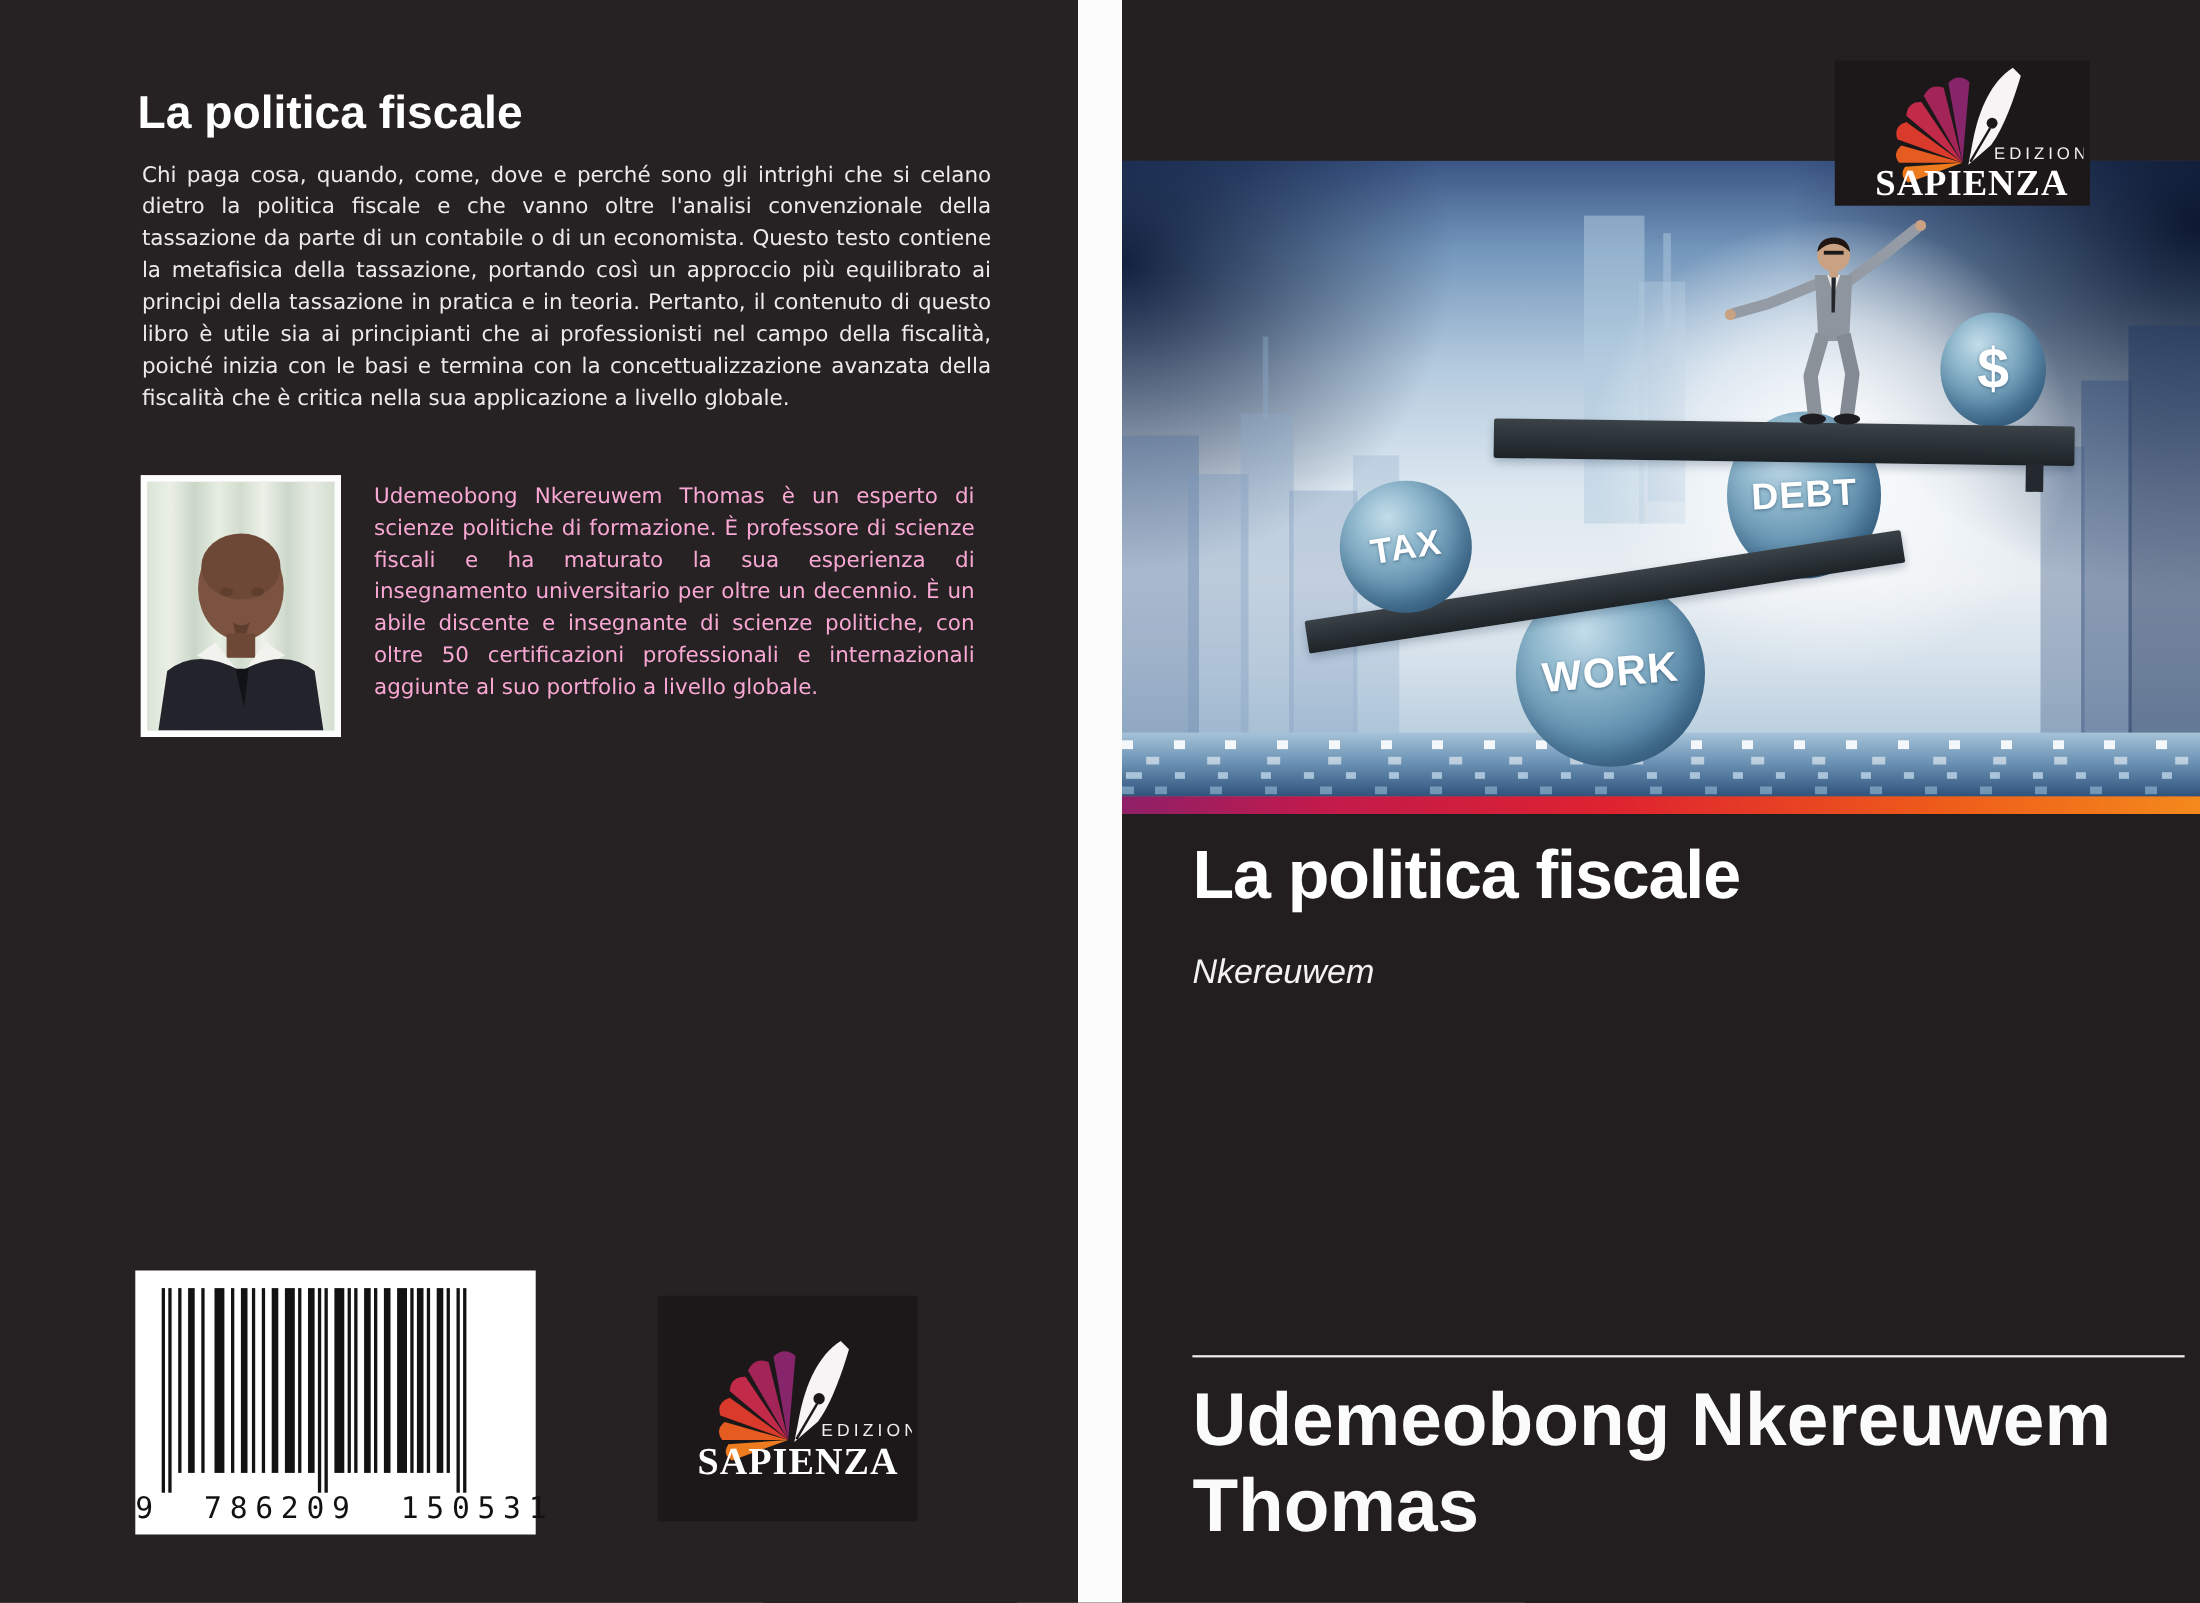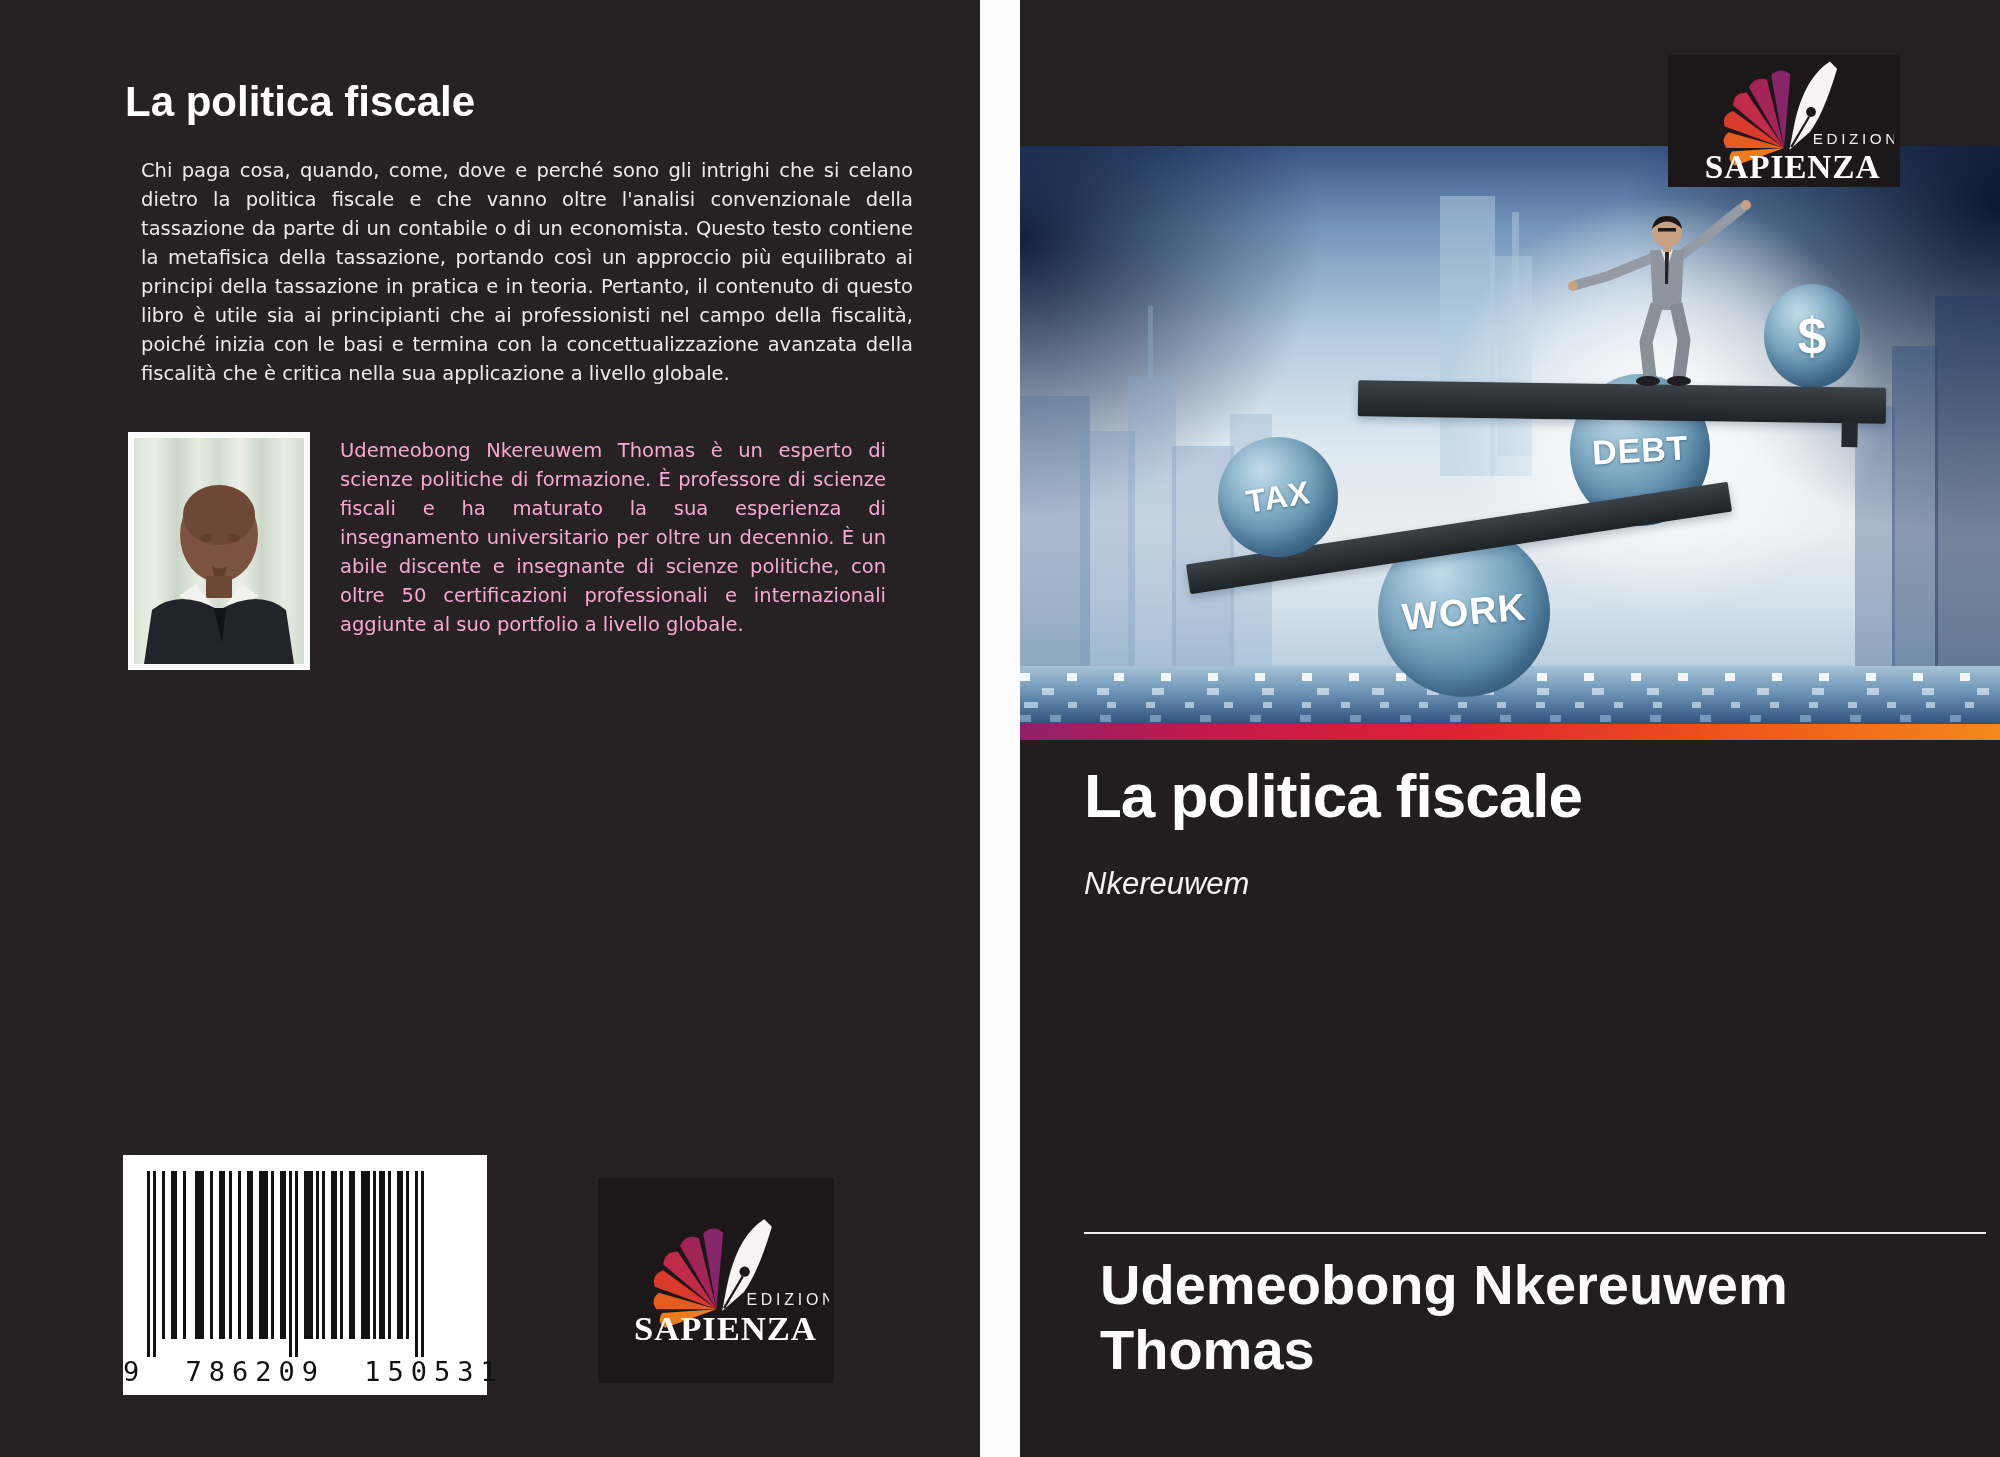--- a/index.html
+++ b/index.html
@@ -1,21 +1,21 @@
 <!DOCTYPE html>
 <html><head>
 <meta charset="utf-8">
 <style>
   html,body{margin:0;padding:0;background:#555;}
   .spread{position:relative;width:2000px;height:1457px;display:flex;font-family:"DejaVu Sans",sans-serif;overflow:hidden;}
   
   .back-cover{position:relative;width:980px;height:1457px;background:#262223;flex:0 0 auto;}
   .bc-title{position:absolute;left:125px;top:78px;margin:0;color:#fff;
     font-family:"Liberation Sans",sans-serif;font-weight:bold;font-size:42px;letter-spacing:0;}
-  .bc-desc{position:absolute;left:125px;top:140px;width:772px;margin:16px;color:#ecebeb;
+  .bc-desc{position:absolute;left:125px;top:140px;width:772px;margin:4px;color:#ecebeb;
     font-size:19.5px;line-height:29px;text-align:justify;}
   .photo-frame{position:absolute;left:128px;top:432px;width:170px;height:226px;border:6px solid #fdfdfd;background:#cfd6cb;}
   .photo-frame svg{display:block;}
   .bc-bio{position:absolute;left:340px;top:436px;width:546px;margin:0;color:#f9a8d4;
     font-size:19.5px;line-height:29px;text-align:justify;}
   .barcode-box{position:absolute;left:123px;top:1155px;width:364px;height:240px;background:#fff;}
   .barcode-digits{position:absolute;left:0;bottom:8px;width:100%;color:#111;text-align:left;
     font-family:"DejaVu Sans Mono",monospace;font-size:27px;letter-spacing:7px;word-spacing:16px;white-space:nowrap;}
   .logo-box{background:#1c1819;}
   .back-logo{position:absolute;left:598px;top:1178px;width:236px;height:205px;display:flex;align-items:center;justify-content:center;}
@@ -61,22 +61,22 @@
     background-size:100% 8px,100% 7px,100% 6px,100% 7px,100% 100%;
     background-position:0 7px,22px 22px,9px 36px,30px 49px,0 0;
     background-repeat:repeat-x,repeat-x,repeat-x,repeat-x,no-repeat;}
   .accent-stripe{position:absolute;left:0;top:724px;width:980px;height:16px;z-index:3;
     background:linear-gradient(90deg,#8e2068 0%,#c11a4c 18%,#de2230 45%,#ee5a1a 75%,#f4891c 100%);}
   .fc-title{position:absolute;left:64px;top:760px;margin:0;color:#fff;z-index:2;
     font-family:"Liberation Sans",sans-serif;font-weight:bold;font-size:62px;letter-spacing:-1px;}
   .fc-subtitle{position:absolute;left:64px;top:866px;color:#f3f2f2;z-index:2;
     font-family:"Liberation Sans",sans-serif;font-style:italic;font-size:31px;}
   .fc-rule{position:absolute;left:64px;top:1232px;width:902px;height:2px;background:#f0efef;z-index:2;}
-  .fc-author{position:absolute;left:80px;top:1252px;color:#fbfbfb;z-index:2;
-    font-family:"Liberation Sans",sans-serif;font-weight:bold;font-size:56px;letter-spacing:0;}
+  .fc-author{position:absolute;left:64px;top:1252px;color:#fbfbfb;z-index:2;
+    font-family:"Liberation Sans",sans-serif;font-weight:bold;font-size:68px;letter-spacing:0;}
   
   .logo-edizioni{font-family:"Liberation Sans",sans-serif;font-size:17px;letter-spacing:4px;fill:#f0eeee;}
   .logo-sapienza{font-family:"Liberation Serif",serif;font-weight:bold;font-size:37px;letter-spacing:1px;fill:#ffffff;}
 </style>
 </head>
 <body>
 
 <div class="spread">
 
   <section class="back-cover">

